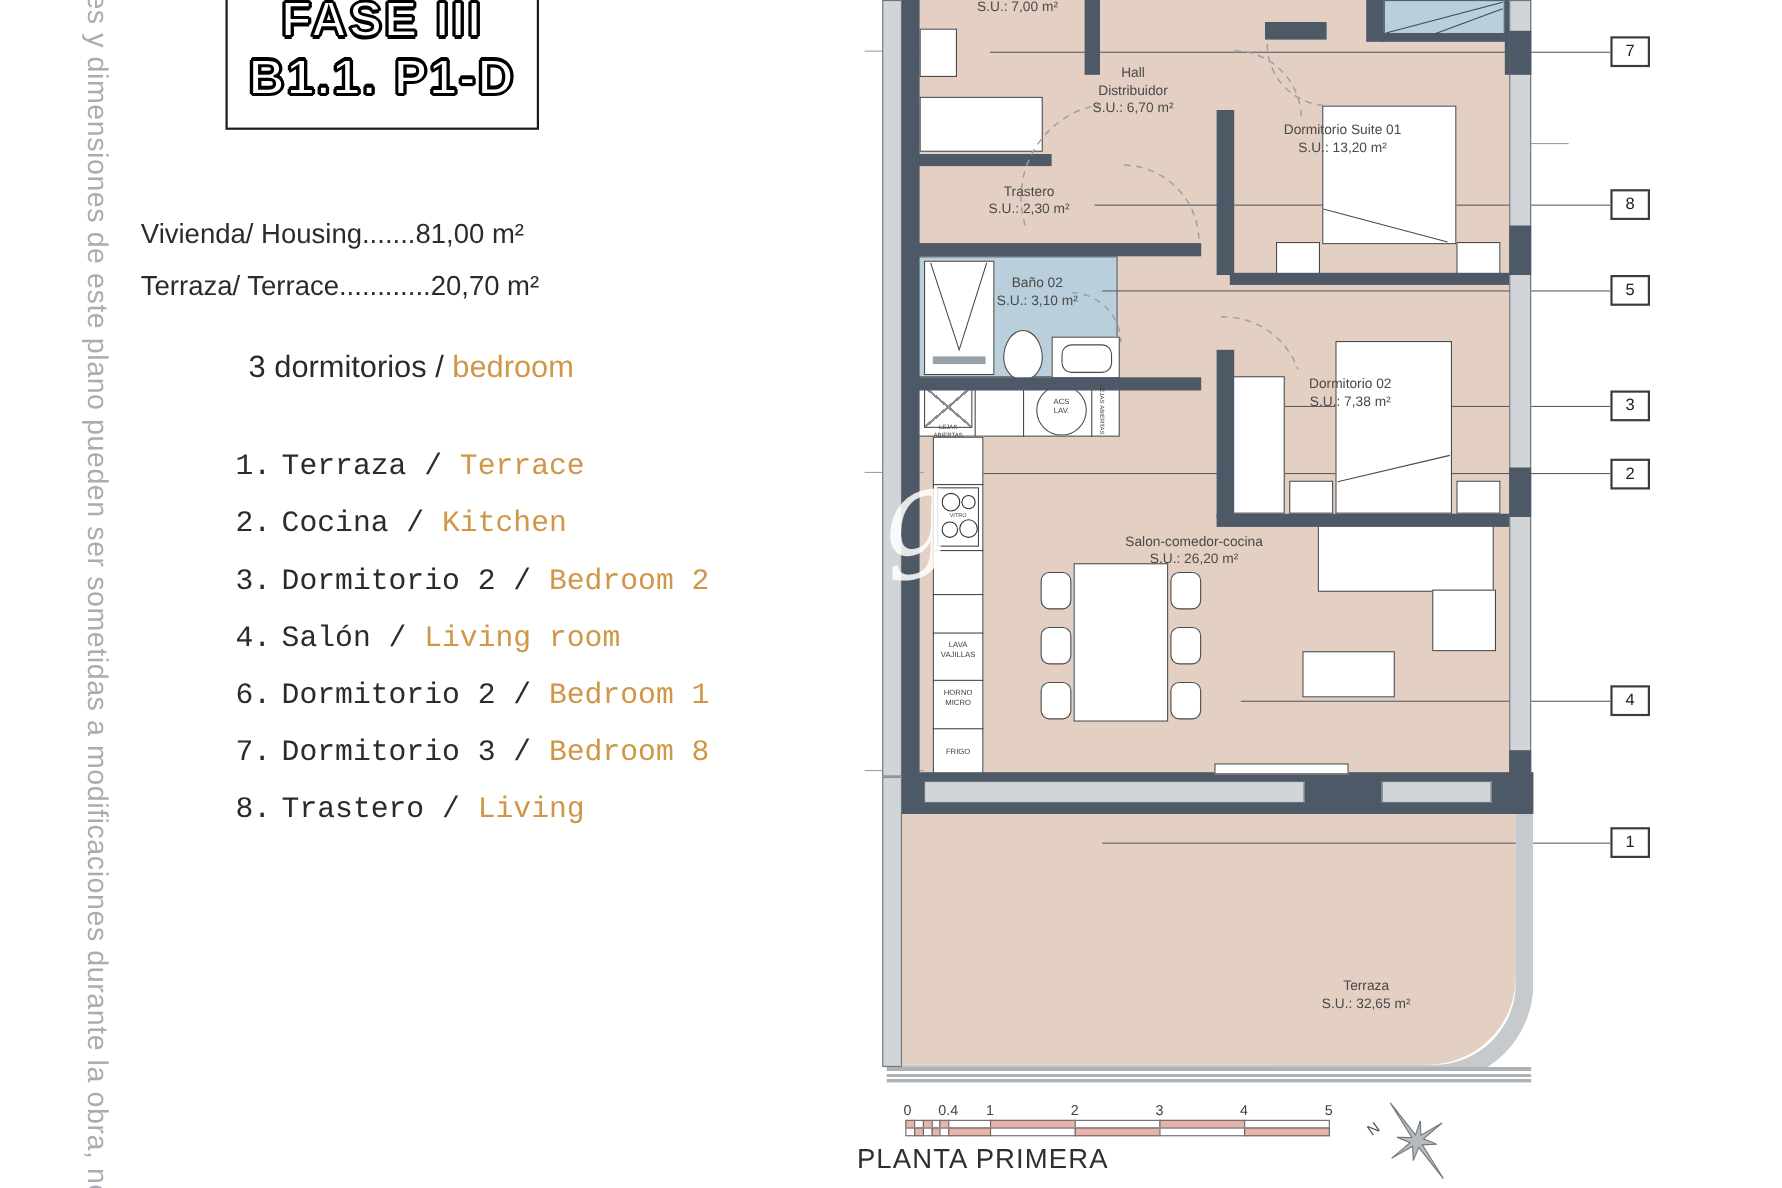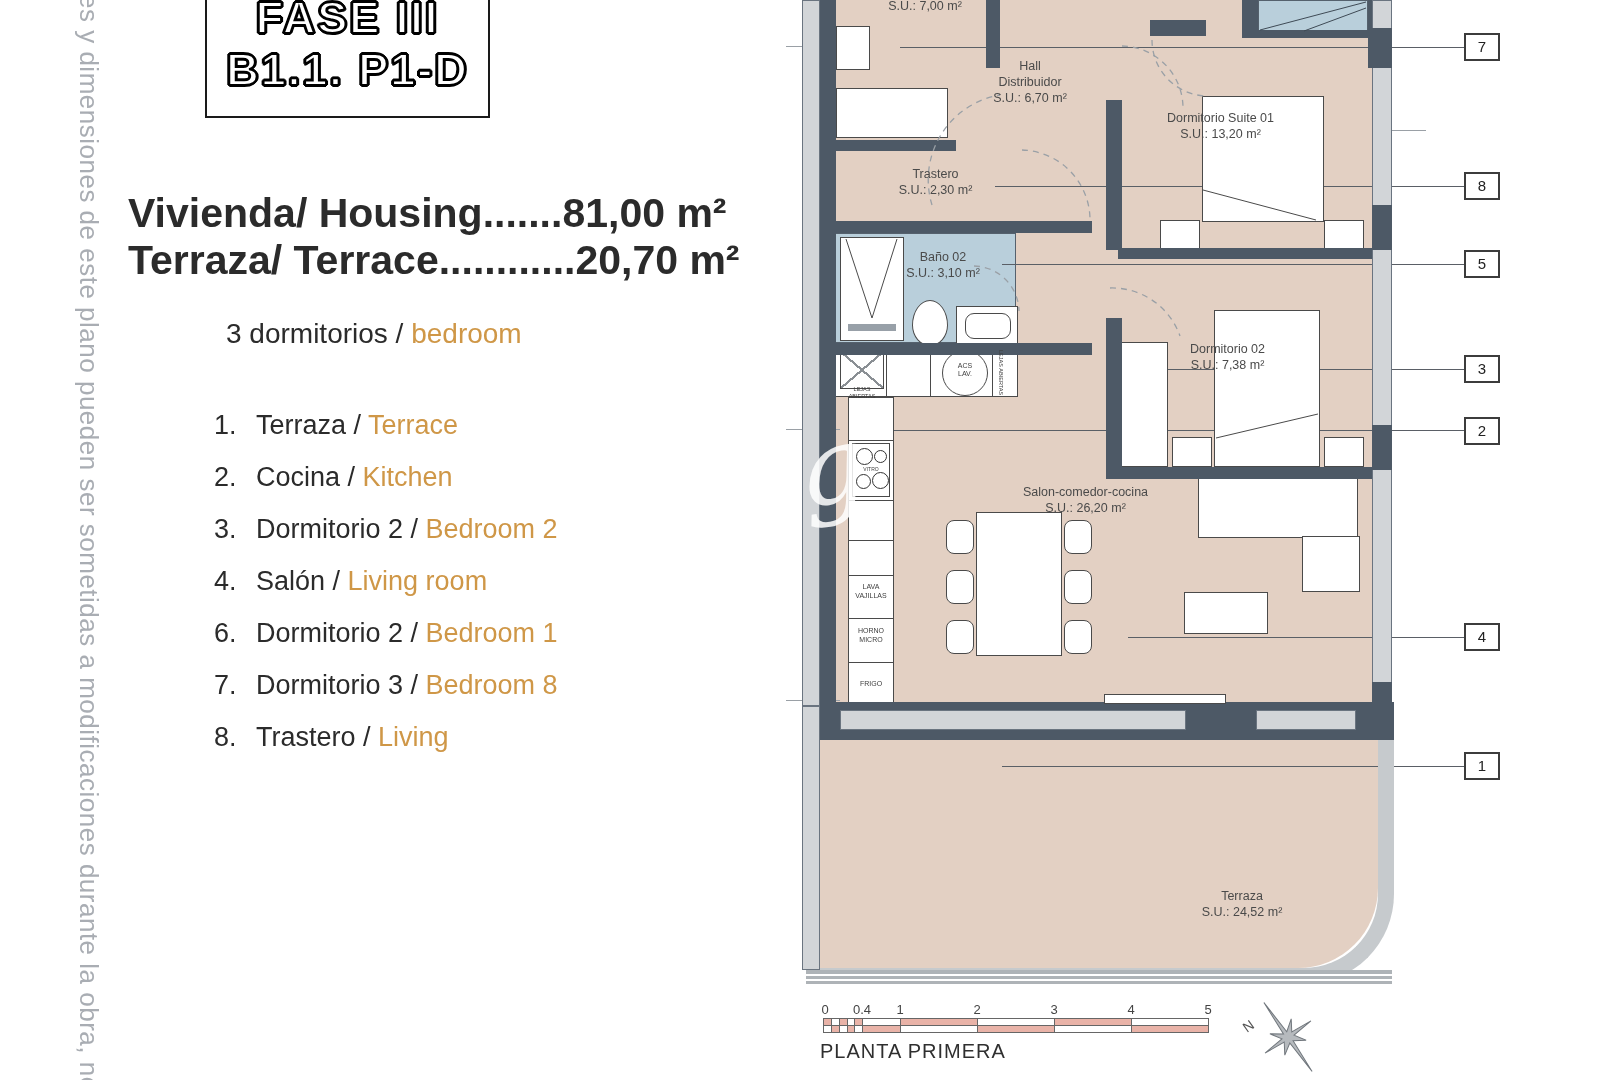--- a/index.html
+++ b/index.html
@@ -22,30 +22,30 @@
           text-align:center;z-index:7;}
   .tiny{position:absolute;color:#3c3c3c;text-align:center;z-index:6;}
   .side-note{position:absolute;left:104px;top:-6px;transform:rotate(90deg);transform-origin:0 0;
              white-space:nowrap;font-size:26px;letter-spacing:.5px;color:#a9adb3;z-index:1;}
   .title-box{position:absolute;left:205px;top:-16px;width:285px;height:134px;background:#fff;
              border:2px solid #1a1a1a;box-sizing:border-box;text-align:center;padding-top:6px;z-index:2;}
   .title-line{font-weight:900;font-size:45px;line-height:52px;letter-spacing:2px;color:#fff;
               -webkit-text-stroke:2px #000;
               text-shadow:-2px 0 #000,2px 0 #000,0 -2px #000,0 2px #000,
                           -1px -1px #000,1px -1px #000,-1px 1px #000,1px 1px #000;}
-  .summary{position:absolute;left:128px;top:190px;font-size:41px;line-height:47px;color:#2b2b2b;z-index:2;font-weight:bold;}
+  .summary{position:absolute;left:128px;top:190px;font-size:25px;line-height:47px;color:#2b2b2b;z-index:2;}
   .bedrooms{position:absolute;left:226px;top:318px;font-size:28px;color:#2b2b2b;z-index:2;}
   .legend{position:absolute;left:214px;top:410px;font-size:27px;color:#2b2b2b;z-index:2;}
-  .legend-item{height:52px;}
+  .legend-item{height:52px;font-family:Liberation Mono, monospace;}
   .lnum{display:inline-block;width:42px;}
   .en{color:#cf9747;}
   .sbar{position:absolute;left:823px;top:1002px;width:386px;height:36px;z-index:3;}
   .slab{position:absolute;top:0;transform:translateX(-50%);font-size:13px;color:#444;}
   .scell{position:absolute;height:8px;border:1px solid #666;box-sizing:border-box;}
-  .caption{position:absolute;left:820px;top:1040px;font-size:20px;letter-spacing:1px;color:#2f2f2f;z-index:3;}
+  .caption{position:absolute;left:779px;top:1040px;font-size:25px;letter-spacing:1px;color:#2f2f2f;z-index:3;}
   .watermark{position:absolute;left:636px;top:420px;font-family:"DejaVu Serif",serif;font-style:italic;
              font-size:104px;color:rgba(255,255,255,.85);transform:rotate(-10deg);z-index:10;
              pointer-events:none;}
   svg.overlay{position:absolute;left:0;top:0;z-index:6;pointer-events:none;}
   .vtext{writing-mode:vertical-rl;}
 </style>
 </head>
 <body>
 
 <div id="stage">
@@ -208,21 +208,21 @@
   <div class="rlabel" style="left:1145px;top:341px;width:165px;">
     <div>Dormitorio 02</div>
     <div>S.U.: 7,38 m²</div>
   </div>
   <div class="rlabel" style="left:998px;top:484px;width:175px;">
     <div>Salon-comedor-cocina</div>
     <div>S.U.: 26,20 m²</div>
   </div>
   <div class="rlabel" style="left:1158px;top:888px;width:168px;">
     <div>Terraza</div>
-    <div>S.U.: 24,52 m²</div>
+    <div>S.U.: 32,65 m²</div>
   </div>
 
   <div class="callout" style="left:1464px;top:33px;">7</div>
   <div class="callout" style="left:1464px;top:172px;">8</div>
   <div class="callout" style="left:1464px;top:250px;">5</div>
   <div class="callout" style="left:1464px;top:355px;">3</div>
   <div class="callout" style="left:1464px;top:417px;">2</div>
   <div class="callout" style="left:1464px;top:623px;">4</div>
   <div class="callout" style="left:1464px;top:752px;">1</div>
 

